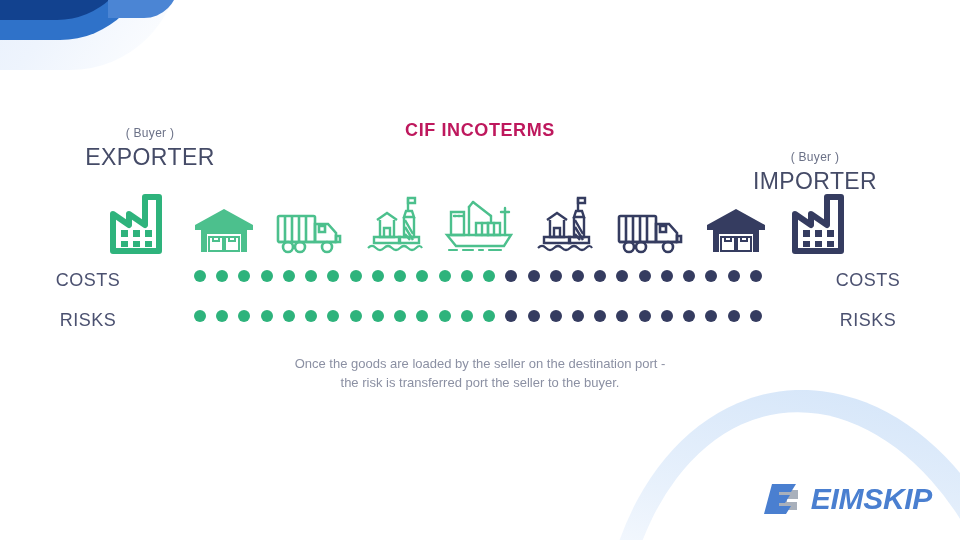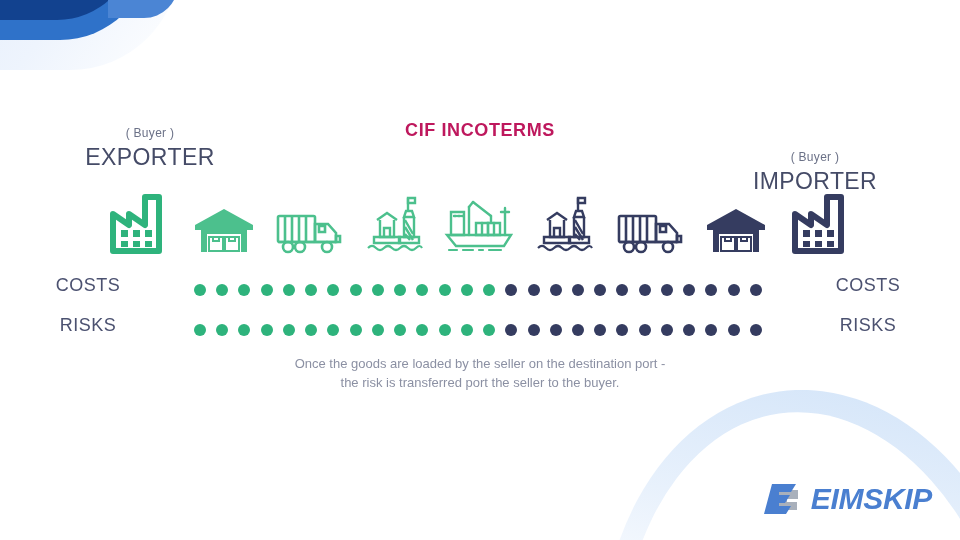--- a/index.html
+++ b/index.html
@@ -55,21 +55,21 @@
 
   
   .icon-row{
     position:absolute;left:100px;right:100px;top:182px;height:74px;
     display:flex;align-items:flex-end;justify-content:space-between;
   }
   .icon-cell{width:78px;display:flex;align-items:flex-end;justify-content:center;height:74px;}
   .icon-cell svg{display:block;}
 
   
-  .row{position:absolute;left:0;right:0;height:26px;display:flex;align-items:flex-end;}
+  .row{position:absolute;left:0;right:0;height:26px;display:flex;align-items:flex-start;}
   .row.costs{top:270px;}
   .row.risks{top:310px;}
   .row-label{
     width:200px;text-align:center;font-size:18px;color:#4b5170;letter-spacing:.5px;
     flex:none;
   }
   .row-label.left{margin-left:-12px;}
   .row-label.right{margin-right:-8px;}
   .dots{
     flex:1;display:flex;align-items:center;justify-content:space-between;

